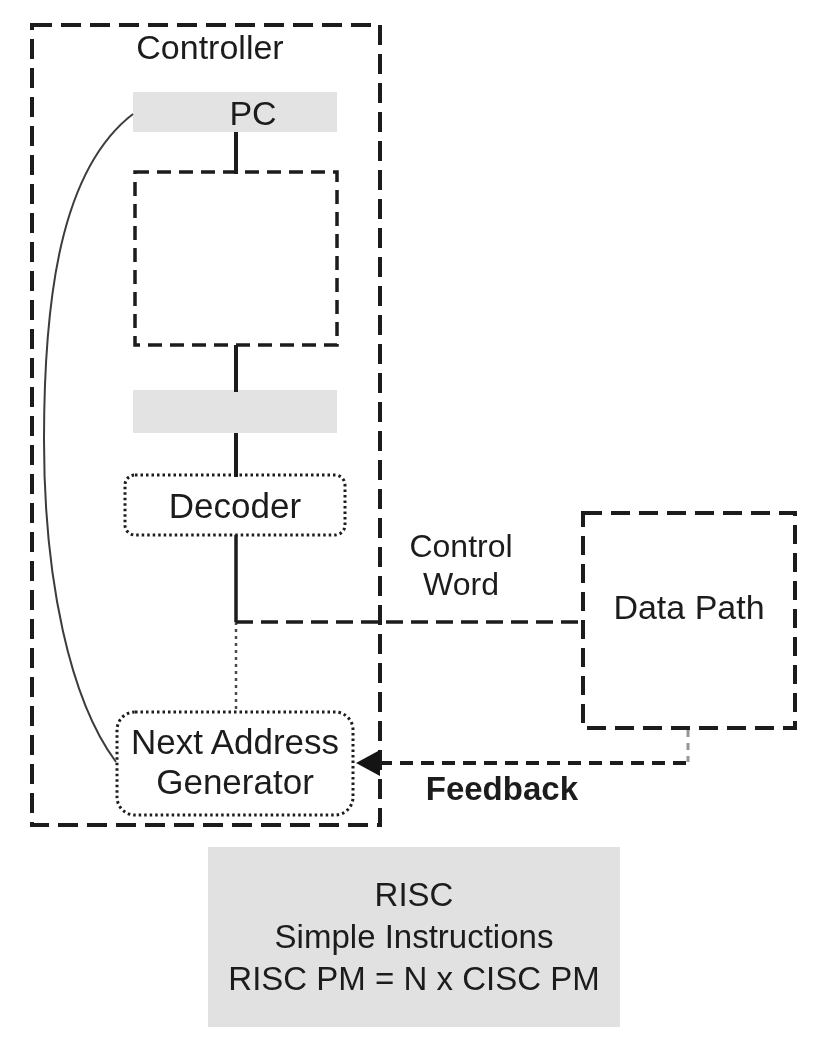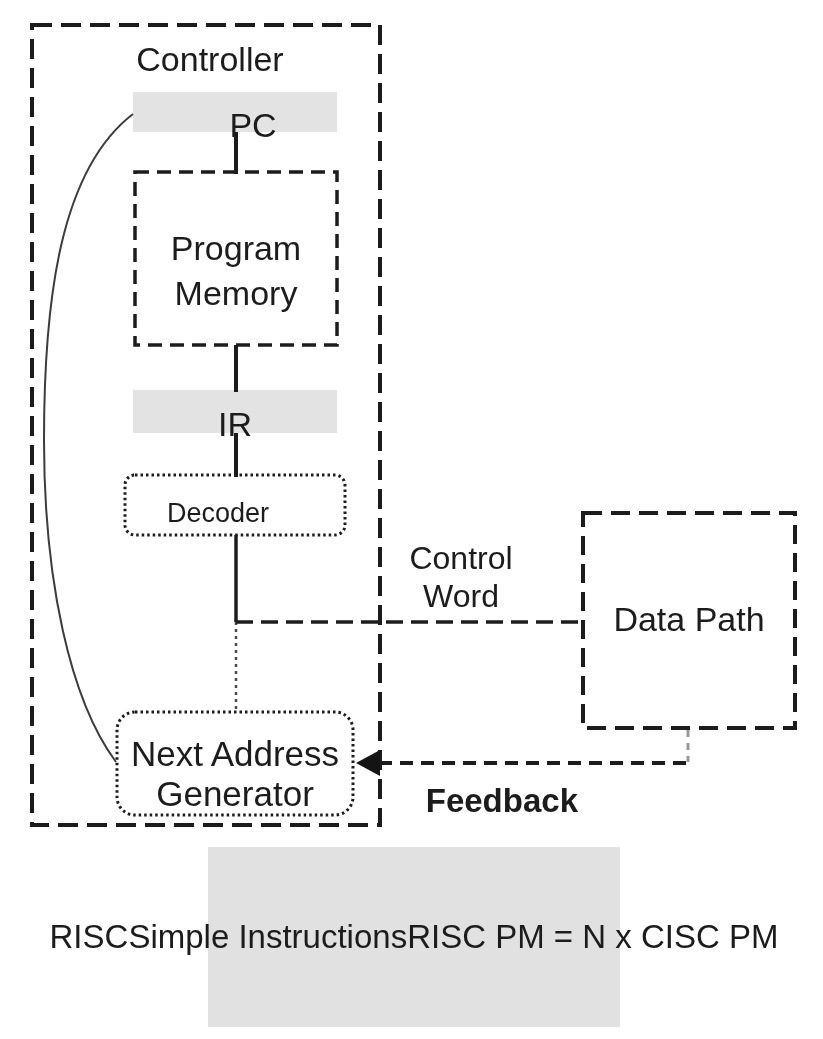--- a/index.html
+++ b/index.html
@@ -22,40 +22,39 @@
     top: 0;
     width: 823px;
     height: 1039px;
   }
   .lbl {
     position: absolute;
     text-align: center;
     white-space: pre-line;
     color: #1c1c1c;
     font-family: "Liberation Sans", sans-serif;
-    margin-top: 12px;
   }
   .lbl-controller { left: 40px;  top: 28px;  width: 340px; font-size: 34px; }
   .lbl-pc         { left: 133px; top: 94px;  width: 240px; font-size: 34px; }
   .lbl-pm         { left: 135px; top: 214px; width: 202px; font-size: 34px; line-height: 45px; }
   .lbl-ir         { left: 133px; top: 393px; width: 204px; font-size: 34px; }
-  .lbl-decoder    { left: 108px; top: 486px; width: 220px; font-size: 27px; }
+  .lbl-decoder    { left: 125px; top: 486px; width: 220px; font-size: 35px; }
   .lbl-nag        { left: 117px; top: 722px; width: 236px; font-size: 35px; line-height: 40px; }
   .lbl-datapath   { left: 583px; top: 588px; width: 212px; font-size: 34px; }
   .lbl-cw         { left: 386px; top: 527px; width: 150px; font-size: 32px; line-height: 38px; }
   .lbl-feedback   { left: 408px; top: 770px; width: 170px; font-size: 33px; text-align: right; font-weight: bold; }
   .note-box {
     position: absolute;
     left: 208px;
     top: 847px;
     width: 412px;
     height: 180px;
     background: #e1e1e1;
     display: flex;
-    flex-direction: row;
+    flex-direction: column;
     justify-content: center;
     align-items: center;
   }
   .note-line {
     font-size: 33px;
     line-height: 42px;
     text-align: center;
     white-space: nowrap;
   }
 </style>
@@ -92,24 +91,21 @@
     <line x1="379" y1="763" x2="686" y2="763" stroke="#1c1c1c" stroke-width="4" stroke-dasharray="13 8"></line>
     <polygon points="356,763 380,750 380,776" fill="#141414"></polygon>
 
     <path d="M 133 114 C 60 170, 44 300, 44 440 C 44 580, 70 700, 116 762" fill="none" stroke="#3c3c3c" stroke-width="2"></path>
   </svg>
 
   <div class="lbl lbl-controller">Controller</div>
 
   <div class="lbl lbl-pc">PC</div>
 
-  <div class="lbl lbl-pm">Program
-Memory</div>
 
-  <div class="lbl lbl-ir">IR</div>
 
   <div class="lbl lbl-decoder">Decoder</div>
 
   <div class="lbl lbl-nag">Next Address
 Generator</div>
 
   <div class="lbl lbl-datapath">Data Path</div>
 
   <div class="lbl lbl-cw">Control
 Word</div>

